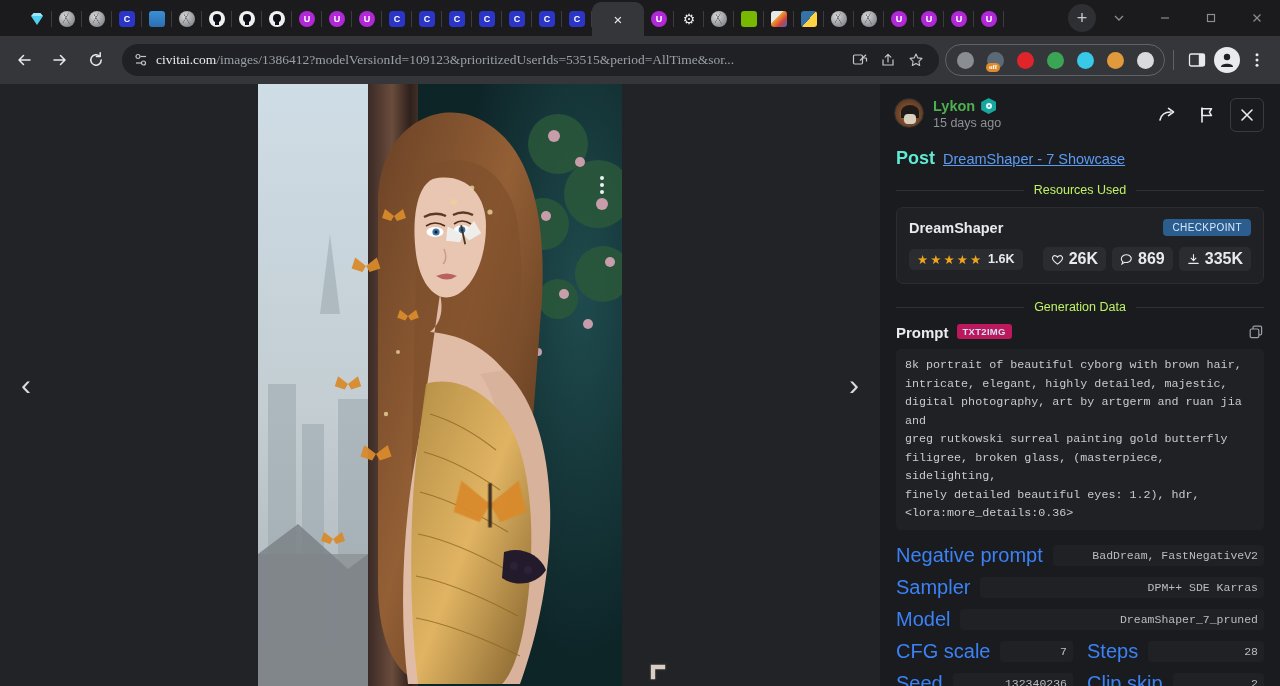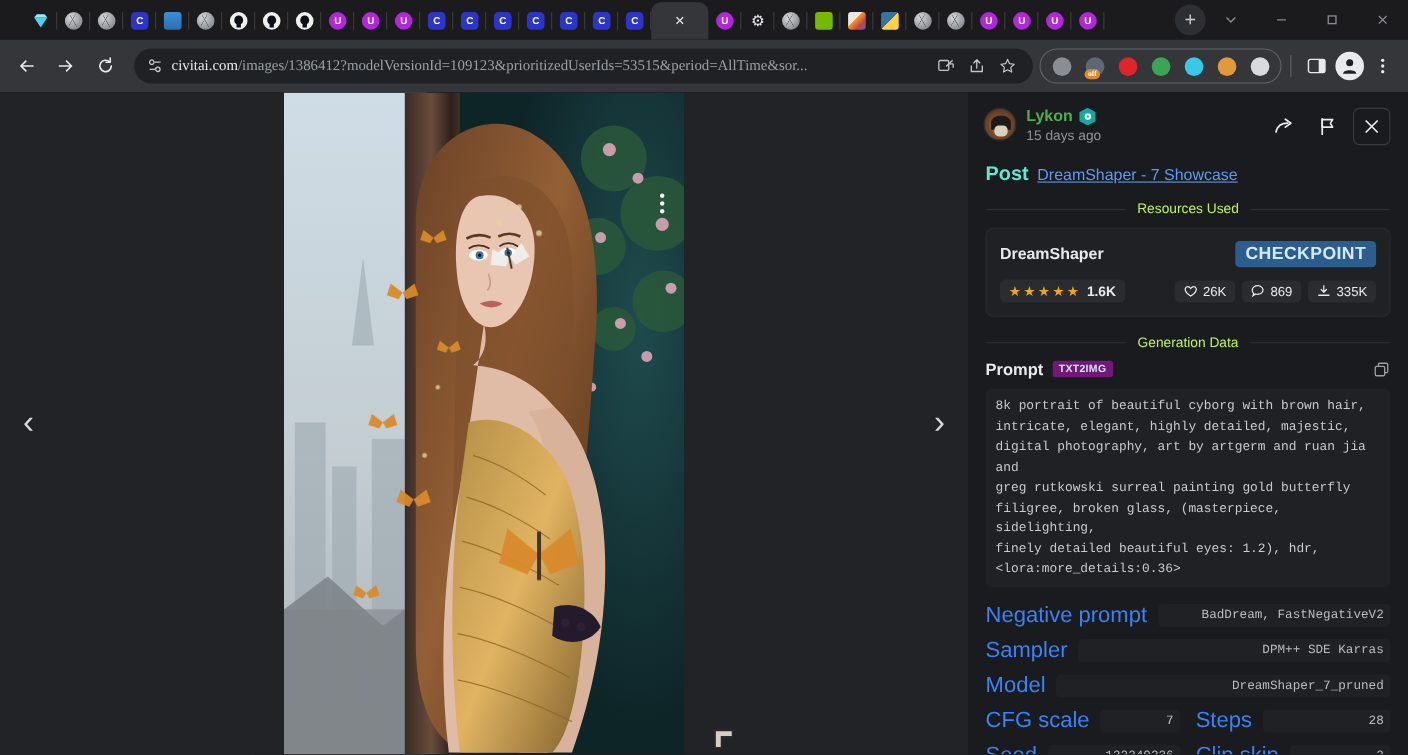--- a/index.html
+++ b/index.html
@@ -132,36 +132,36 @@
   .post-link { font-size:14.5px; color:#5b9bf3; text-decoration:underline; }
 
   .sect-divider { display:flex; align-items:center; padding:0 16px; margin-bottom:10px; }
   .sect-divider .line { flex:1; height:1px; background:#2e3034; }
   .sect-divider .txt { color:#bef264; font-size:12.5px; padding:0 10px; }
 
   .card { margin:0 16px; background:#202125; border:1px solid #2b2d31; border-radius:7px;
     padding:11px 12px 12px 12px; }
   .card-top { display:flex; align-items:center; }
   .card-title { font-size:14.5px; font-weight:600; color:#e8eaed; }
-  .chip-checkpoint { margin-left:auto; background:#2b5d8f; color:#d6e9ff; font-size:16px;
-    font-weight:bold; letter-spacing:.4px; padding:3px 9px; border-radius:4px; }
+  .chip-checkpoint { margin-left:auto; background:#2b5d8f; color:#d6e9ff; font-size:10px;
+    font-weight:normal; letter-spacing:.4px; padding:3px 9px; border-radius:4px; }
   .card-stats { display:flex; align-items:center; margin-top:11px; }
   .stars-box { background:#2a2c30; border-radius:5px; padding:3px 8px; display:flex; align-items:center; gap:2px; }
   .star { color:#f0a51e; font-size:12.5px; }
   .star-count { color:#e8eaed; font-size:12.5px; font-weight:bold; margin-left:5px; }
   .stat-group { margin-left:auto; display:flex; gap:6px; }
   .stat { background:#2a2c30; border-radius:5px; padding:3px 8px; display:flex; align-items:center; gap:5px;
-    color:#e8eaed; font-size:12px; font-weight:normal; }
+    color:#e8eaed; font-size:16px; font-weight:bold; }
 
   .gen-data-div { margin-top:16px; }
 
   .prompt-block { margin:0 16px; }
   .prompt-head { display:flex; align-items:flex-start; gap:8px; }
   .prompt-label { font-size:15px; font-weight:600; color:#e8eaed; }
-  .chip-txt2img { background:#701a75; color:#cfe4fb; font-size:9.5px; font-weight:bold; letter-spacing:.3px;
+  .chip-txt2img { background:#be185d; color:#cfe4fb; font-size:9.5px; font-weight:bold; letter-spacing:.3px;
     padding:2px 6px; border-radius:3px; }
   .copy-btn { margin-left:auto; color:#9aa0a6; }
   .prompt-box { margin-top:8px; background:#202125; border-radius:5px; padding:7px 9px;
     font-family:"Liberation Mono", monospace; font-size:11.7px; line-height:18.5px; color:#c8cacd;
     white-space:pre-wrap; }
 
   .params { margin:10px 16px 0 16px; }
   .prow { display:flex; align-items:center; height:32px; gap:0; }
   .pkey { font-size:20px; font-weight:400; color:#3b82f6; white-space:nowrap; }
   .pval { flex:1; background:#202125; border-radius:4px; height:21px; margin-left:10px;

